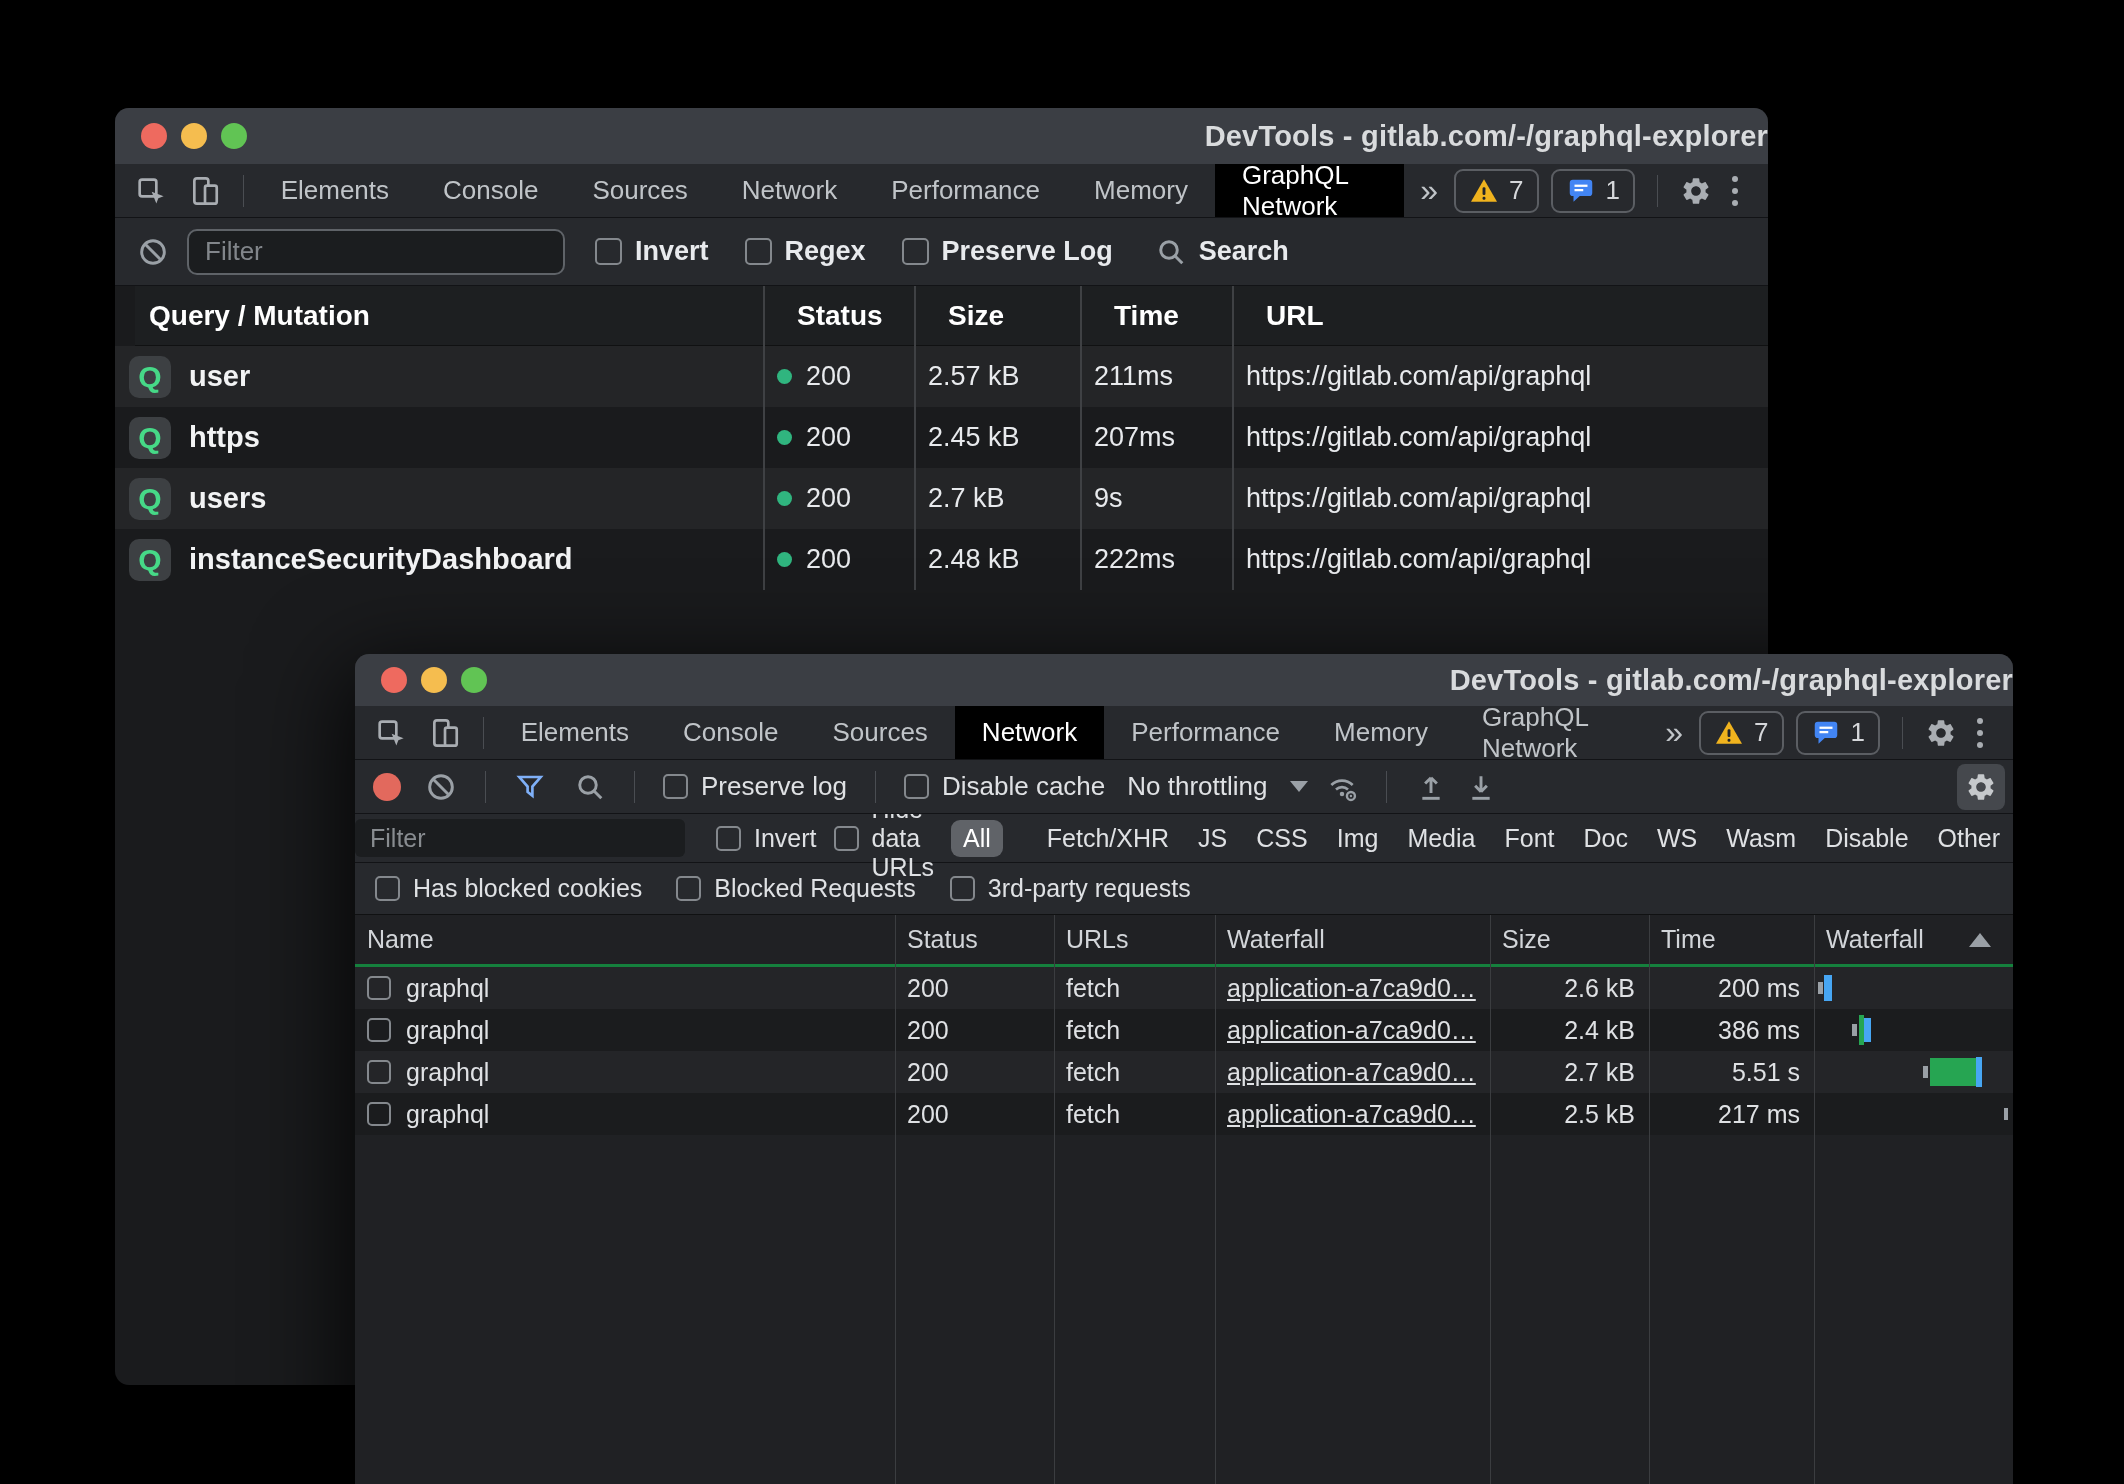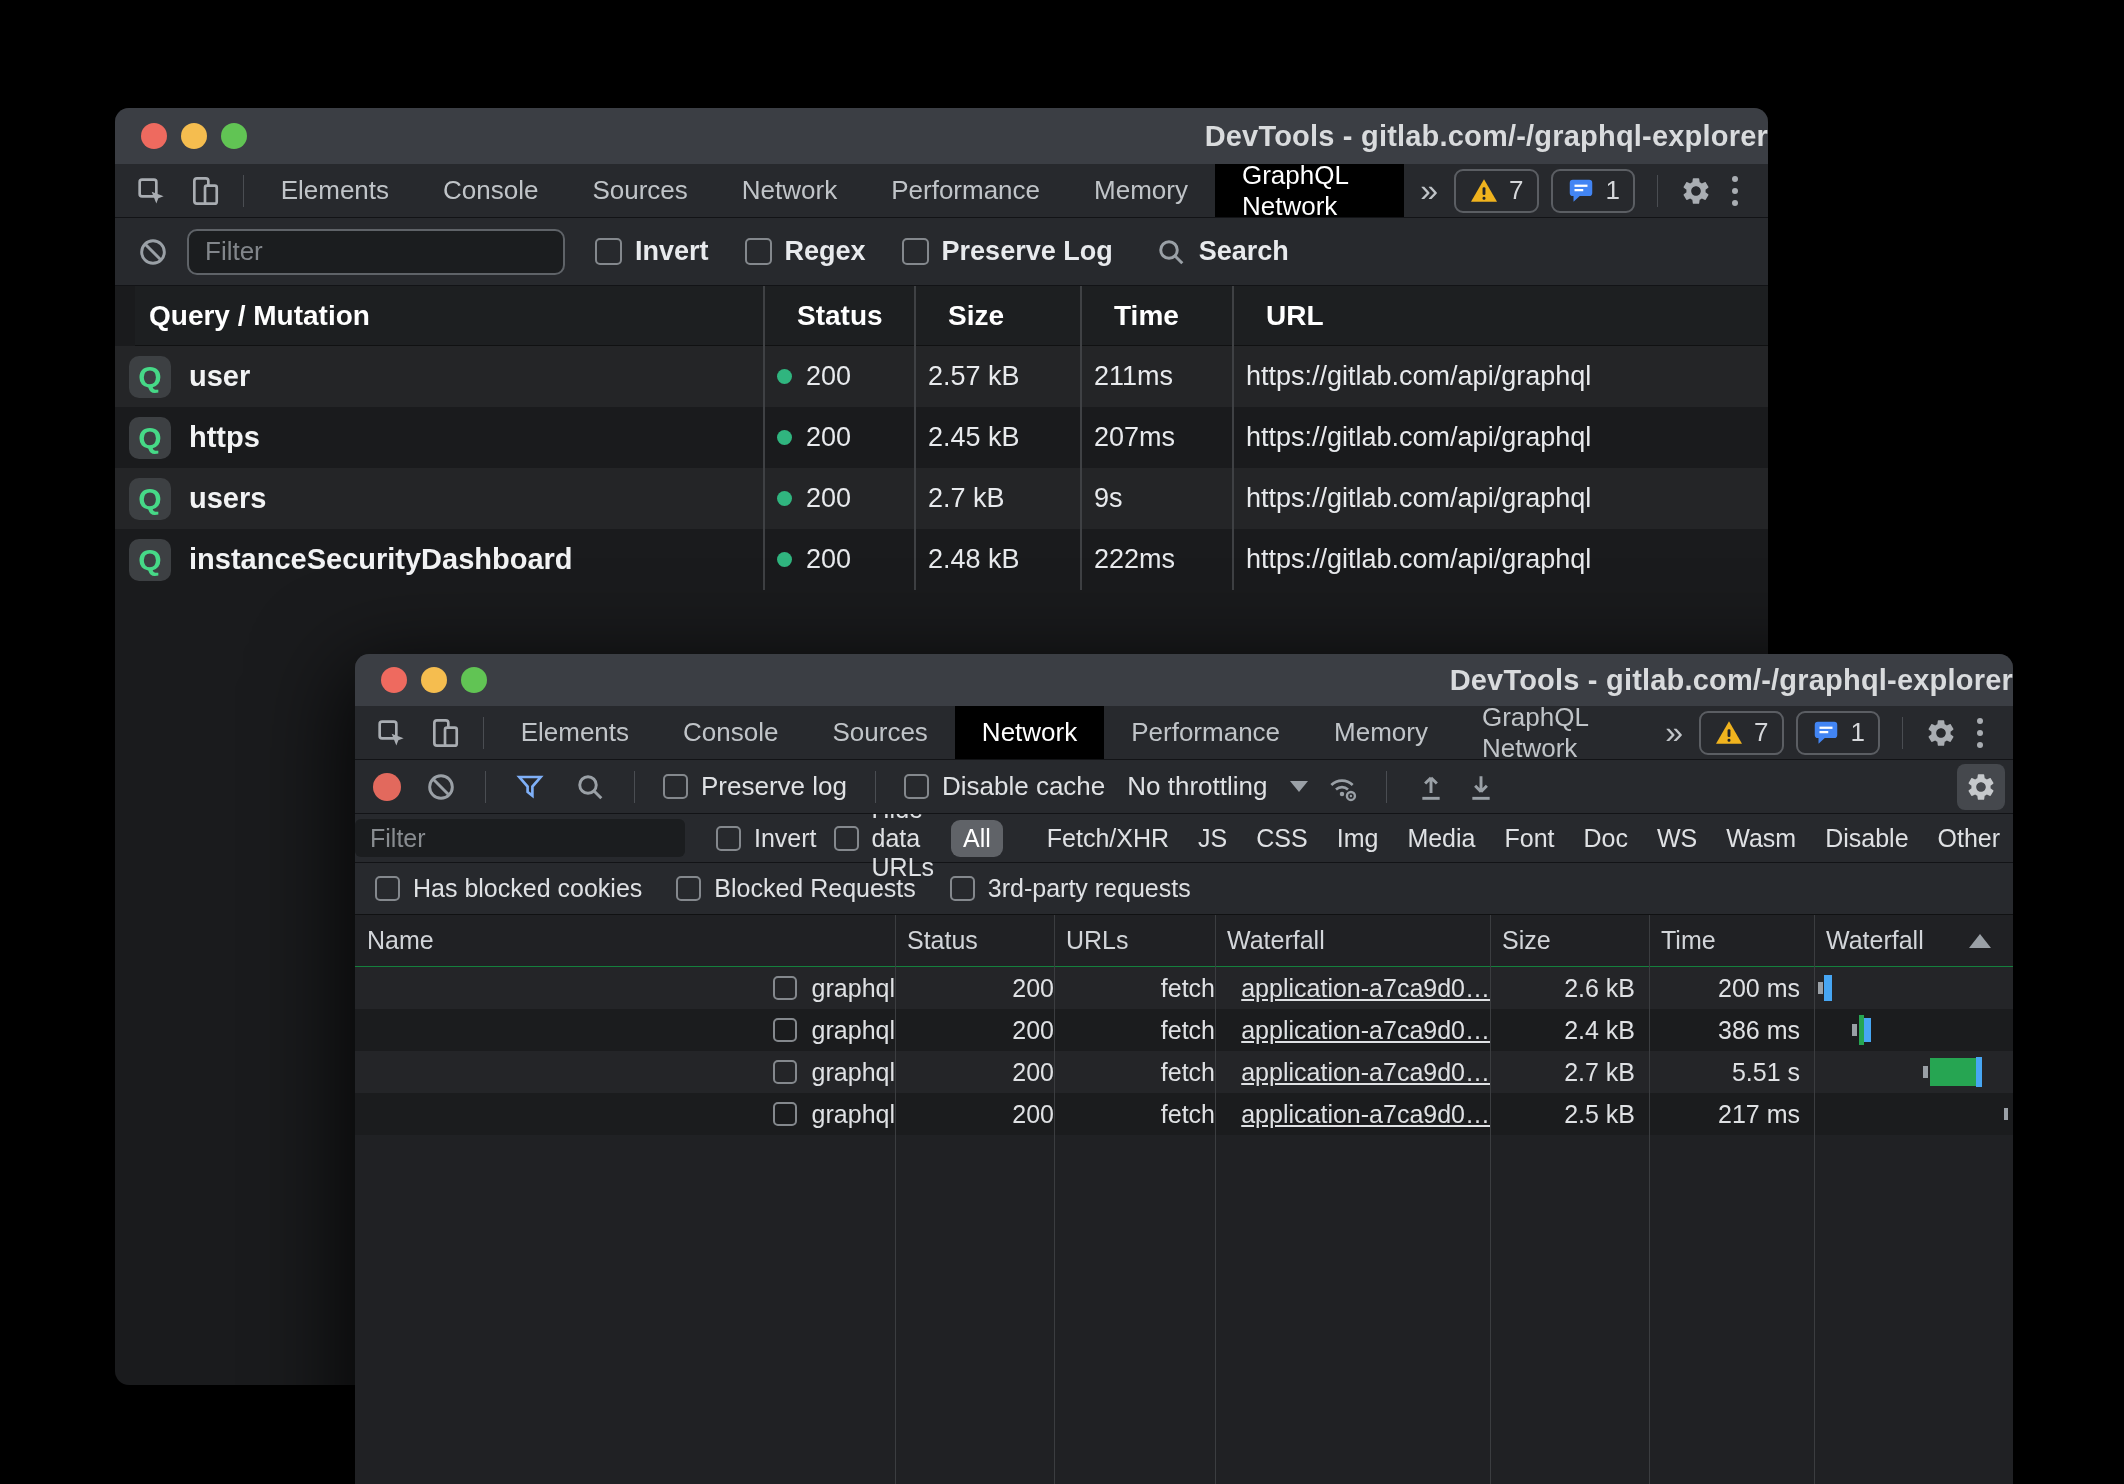--- a/index.html
+++ b/index.html
@@ -89,28 +89,28 @@
   .front-filter-input::placeholder { color:#888c90; }
   .netfilter .lbl, .netoptions .lbl { font-size:25px; color:#dfe1e4; }
   .netfilter .cb, .netoptions .cb { width:25px; height:25px; }
   .chip { font-size:25px; color:#dfe1e4; padding:4px 6px; }
   .chip.selected { background:#606368; border-radius:9px; color:#fff; padding:4px 12px; }
 
   .netoptions { height:52px; background:#27292d; border-bottom:1px solid #101112;
                 display:flex; align-items:center; gap:34px; padding:0 20px; }
 
   .f-grid { display:grid; grid-template-columns:540px 159px 161px 275px 159px 165px 1fr; align-items:center; }
-  .f-header { height:52px; background:#202124; border-bottom:1px solid #15803d;
+  .f-header { height:52px; background:#202124; border-bottom:3px solid #15803d;
               font-size:25px; color:#d2d5d9; }
   .f-header > div { padding-left:12px; position:relative; }
   .sortup { position:absolute; right:22px; top:50%; transform:translateY(-50%);
             width:0; height:0; border-left:11px solid transparent; border-right:11px solid transparent;
             border-bottom:14px solid #9aa0a6; }
   .f-row { height:42px; font-size:25px; color:#dfe1e4; }
-  .f-row > div { padding-left:12px; display:flex; align-items:center; height:100%;justify-content:flex-end; }
+  .f-row > div { padding-left:12px; display:flex; align-items:center; height:100%; }
   .f-row.odd  { background:#242528; }
   .f-row.even { background:#1b1c1e; }
   .f-row .namec { gap:15px; }
   .f-row .cb { width:24px; height:24px; border-width:2px; }
   .ini { color:#dfe1e4; text-decoration:underline; max-width:250px; overflow:hidden;
          white-space:nowrap; text-overflow:ellipsis; }
   .num { justify-content:flex-end; padding-right:14px !important; }
   .f-cols { position:absolute; left:0; top:261px; bottom:0; width:100%; pointer-events:none; }
   .f-cols i { background:#3b3d40; width:1px; }
   .wfcell { position:relative; }

